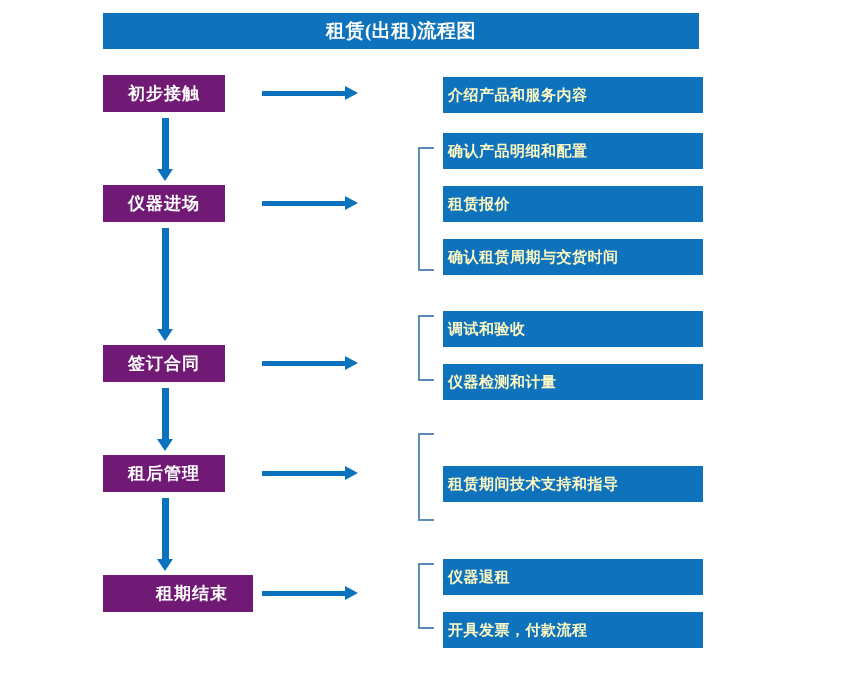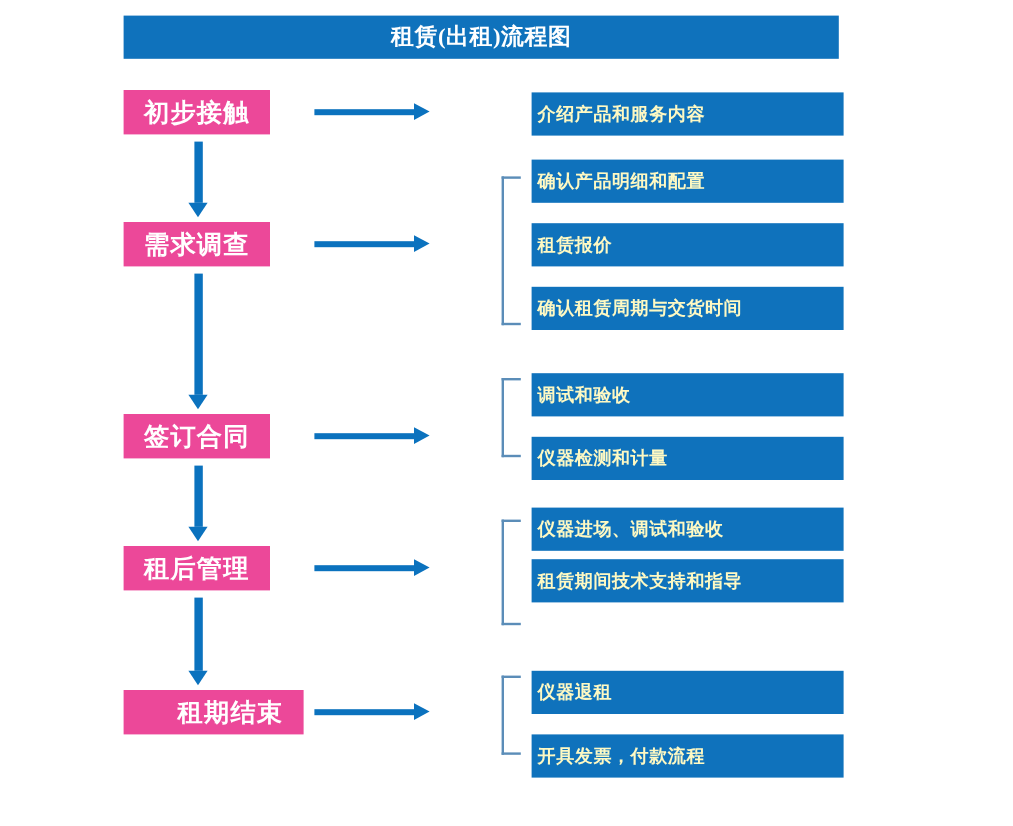--- a/index.html
+++ b/index.html
@@ -36,23 +36,23 @@
     justify-content: center;
     letter-spacing: 0.5px;
   }
 
   
   .stage-box {
     position: absolute;
     left: 103px;
     width: 122px;
     height: 37px;
-    background: #ec4899;
+    background: #701a75;
     color: #ffffff;
-    font-size: 21px;
+    font-size: 17px;
     font-weight: bold;
     display: flex;
     align-items: center;
     justify-content: center;
     letter-spacing: 1px;
   }
 
   
   .detail-box {
     position: absolute;
@@ -132,21 +132,21 @@
   }
 </style>
 </head>
 <body>
 
 <div id="canvas">
 
   <div class="title-bar">租赁(出租)流程图</div>
 
   <div class="stage-box" style="top:75px;">初步接触</div>
-  <div class="stage-box" style="top:185px;">需求调查</div>
+  <div class="stage-box" style="top:185px;">仪器进场</div>
   <div class="stage-box" style="top:345px;">签订合同</div>
   <div class="stage-box" style="top:455px;">租后管理</div>
   <div class="stage-box" style="top:575px;padding-left:28px;">租期结束</div>
 
   <div class="v-arrow" style="top:118px; height:63px;">
     <div class="shaft" style="height:51px;"></div>
     <div class="head"></div>
   </div>
   <div class="v-arrow" style="top:228px; height:113px;">
     <div class="shaft" style="height:101px;"></div>
@@ -189,19 +189,18 @@
 
   <div class="detail-box" style="top:77px;">介绍产品和服务内容</div>
 
   <div class="detail-box" style="top:133px;">确认产品明细和配置</div>
   <div class="detail-box" style="top:186px;">租赁报价</div>
   <div class="detail-box" style="top:239px;">确认租赁周期与交货时间</div>
 
   <div class="detail-box" style="top:311px;">调试和验收</div>
   <div class="detail-box" style="top:364px;">仪器检测和计量</div>
 
-  <div class="detail-box" style="top:423px;">仪器进场、调试和验收</div>
   <div class="detail-box" style="top:466px;">租赁期间技术支持和指导</div>
 
   <div class="detail-box" style="top:559px;">仪器退租</div>
   <div class="detail-box" style="top:612px;">开具发票，付款流程</div>
 
 </div>
 
 </body></html>

